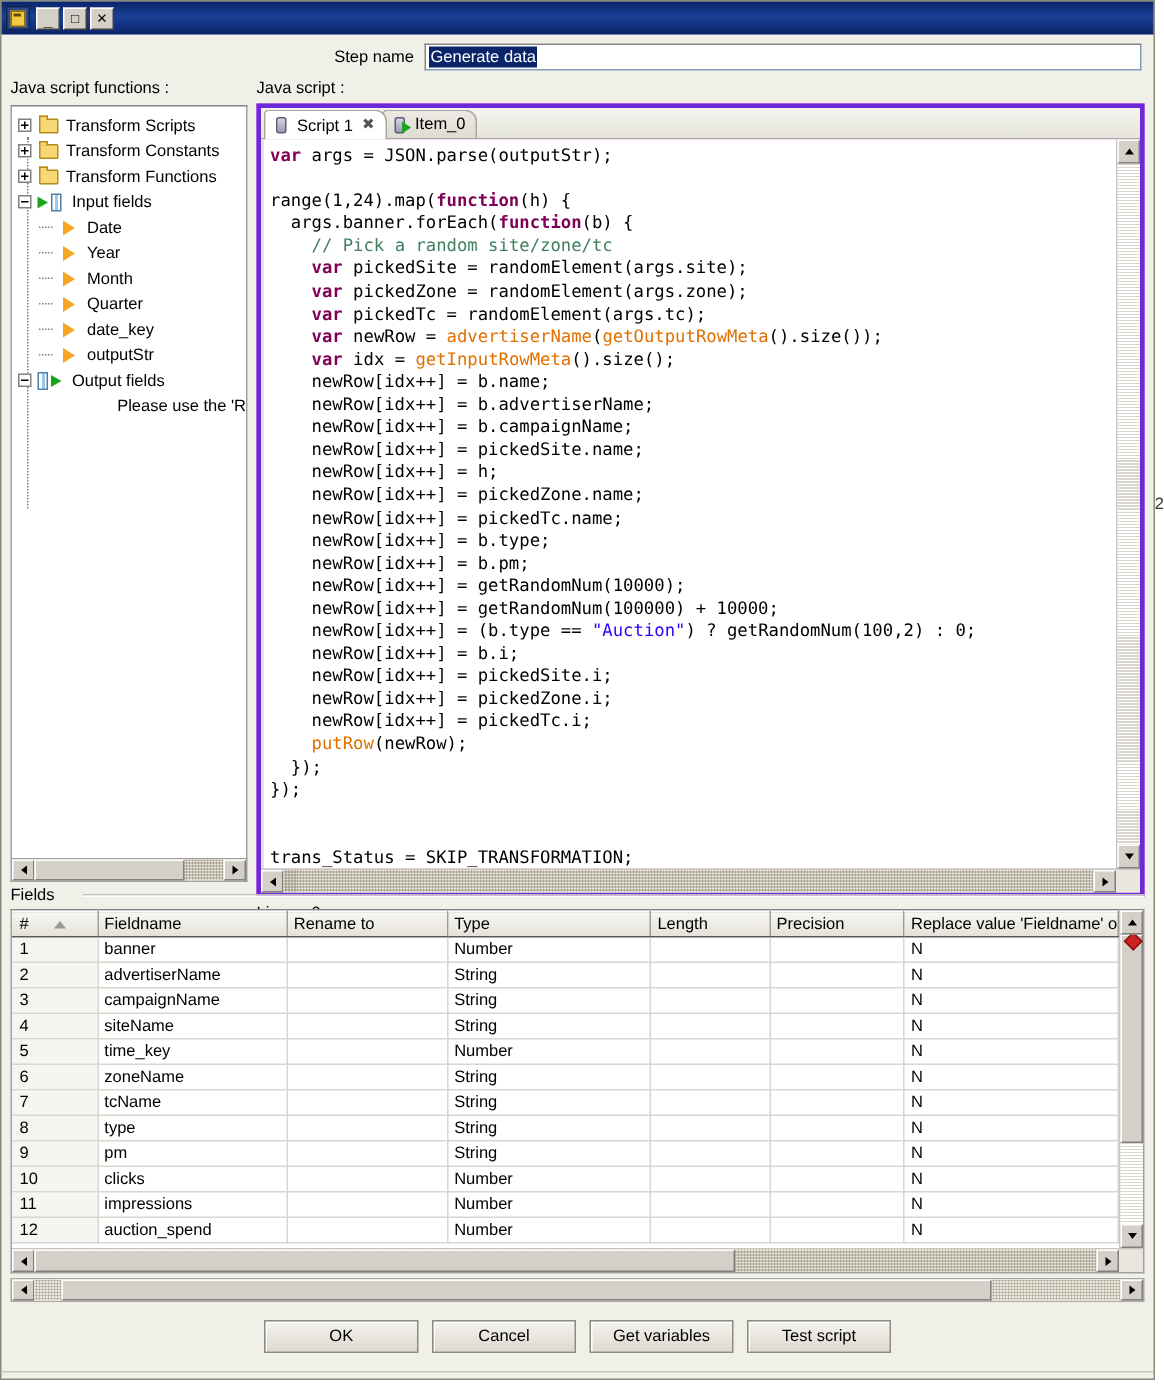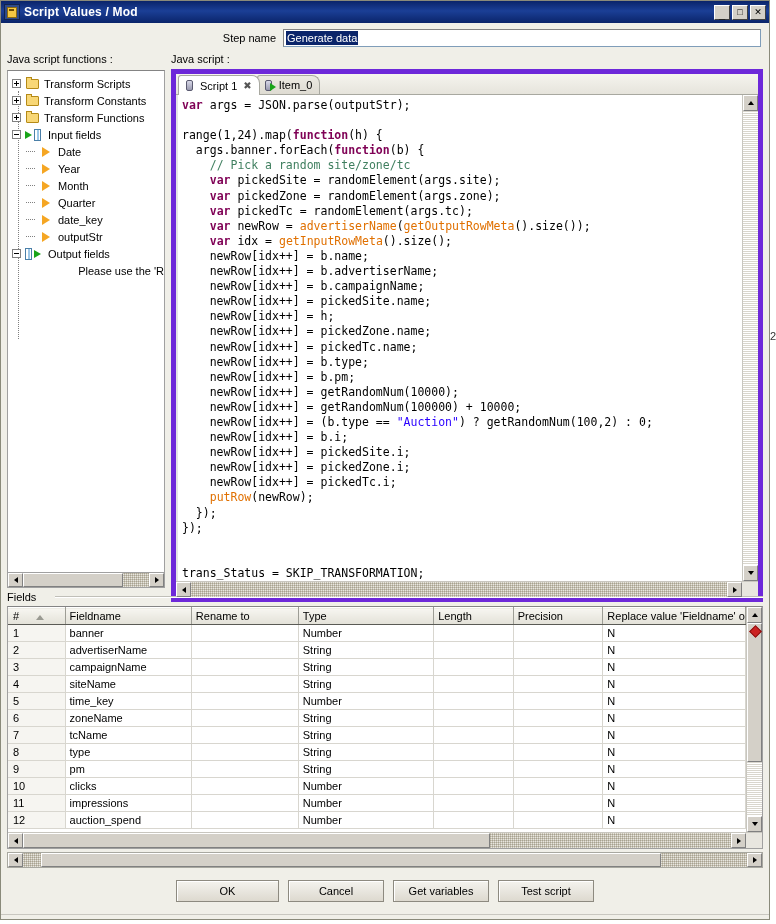--- a/index.html
+++ b/index.html
@@ -282,21 +282,21 @@
   }
   
   .script-pane {
     flex: 1;
     margin-left: 6px;
     display: flex;
     flex-direction: column;
   }
   .tabfolder {
     background: #d946ef;
-    border: 5px solid #6d28d9;
+    border: 3px solid #6d28d9;
     box-sizing: border-box;
     flex: 1;
     display: flex;
     flex-direction: column;
   }
   .tabstrip {
     height: 21px;
     display: flex;
     align-items: flex-end;
     background: linear-gradient(to bottom, #f5f4ee, #e6e4dc);
@@ -620,21 +620,20 @@
 </head>
 <body>
 
 <div class="behind"></div>
 <div class="behind-num">2</div>
 
 <div class="dialog">
 
   <div class="titlebar">
     <div class="title-icon"></div>
-    <div class="title-text">Script Values / Mod</div>
     <div class="win-btns">
       <div class="win-btn wb-min">
           <span>_</span>
         </div>
       <div class="win-btn">
           <span>□</span>
         </div>
       <div class="win-btn">
           <span>✕</span>
         </div>

